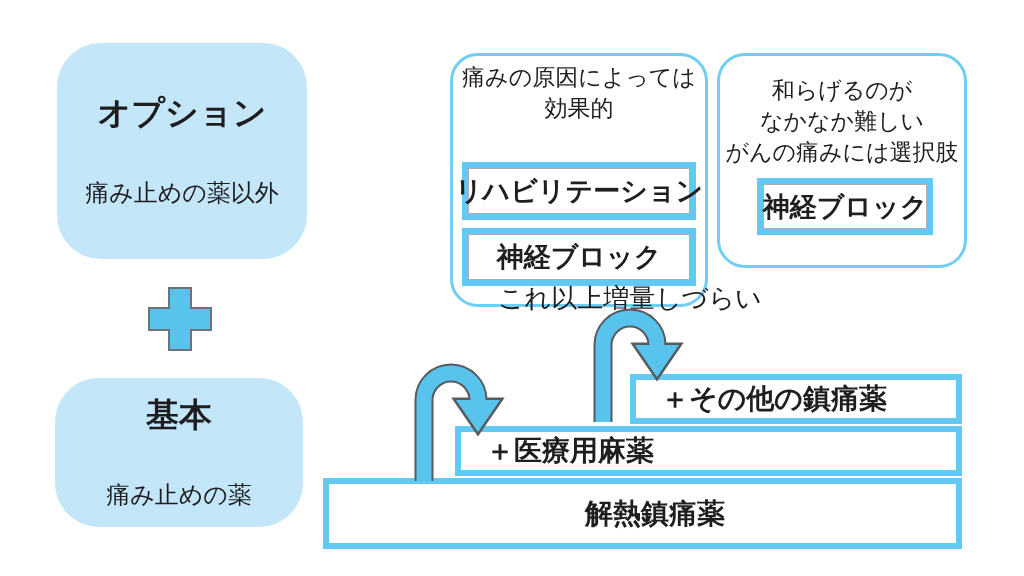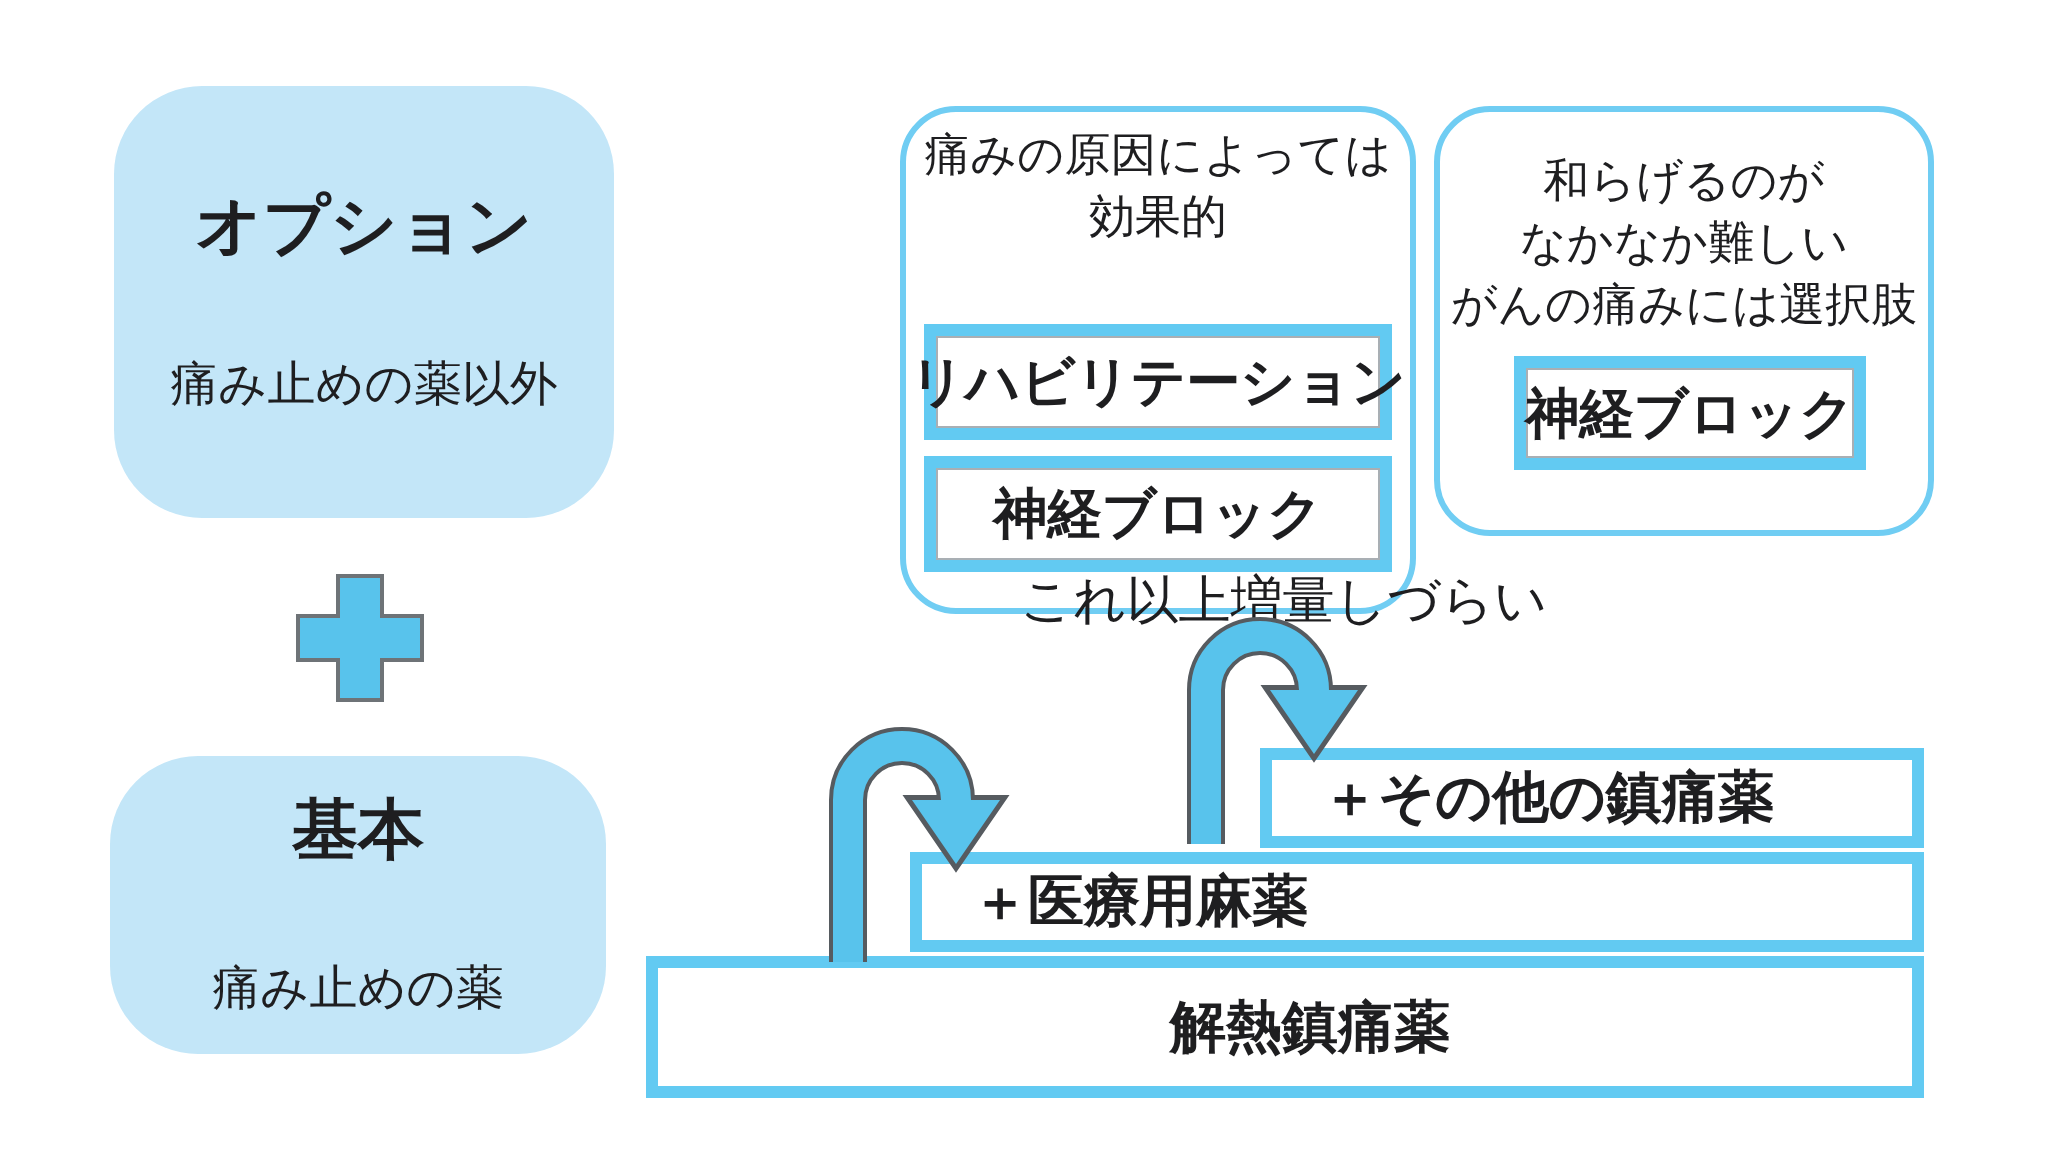--- a/index.html
+++ b/index.html
@@ -49,21 +49,21 @@
     display:flex;align-items:center;font-weight:bold;font-size:28px;
     padding-left:25px;white-space:nowrap;
   }
   #step-0{left:323px;top:478px;width:639px;height:71px;justify-content:center;}
   #step-1{left:455px;top:426px;width:507px;height:50px;text-align:center;}
   #step-2{left:630px;top:374px;width:332px;height:50px;}
 
   
   .arrow-label{position:absolute;font-size:26px;line-height:30px;text-align:center;white-space:nowrap;}
   #arrow-label-0{left:369px;top:333px;width:182px;}
-  #arrow-label-1{left:510px;top:285px;width:260px;}
+  #arrow-label-1{left:498px;top:285px;width:260px;font-family:Liberation Mono, monospace;}
 
   .hook-arrow{position:absolute;z-index:2;}
   #arrow-0{left:405px;top:355px;}
   #arrow-1{left:584px;top:300px;}
 </style>
 </head>
 <body>
 
 <div id="canvas">
 

